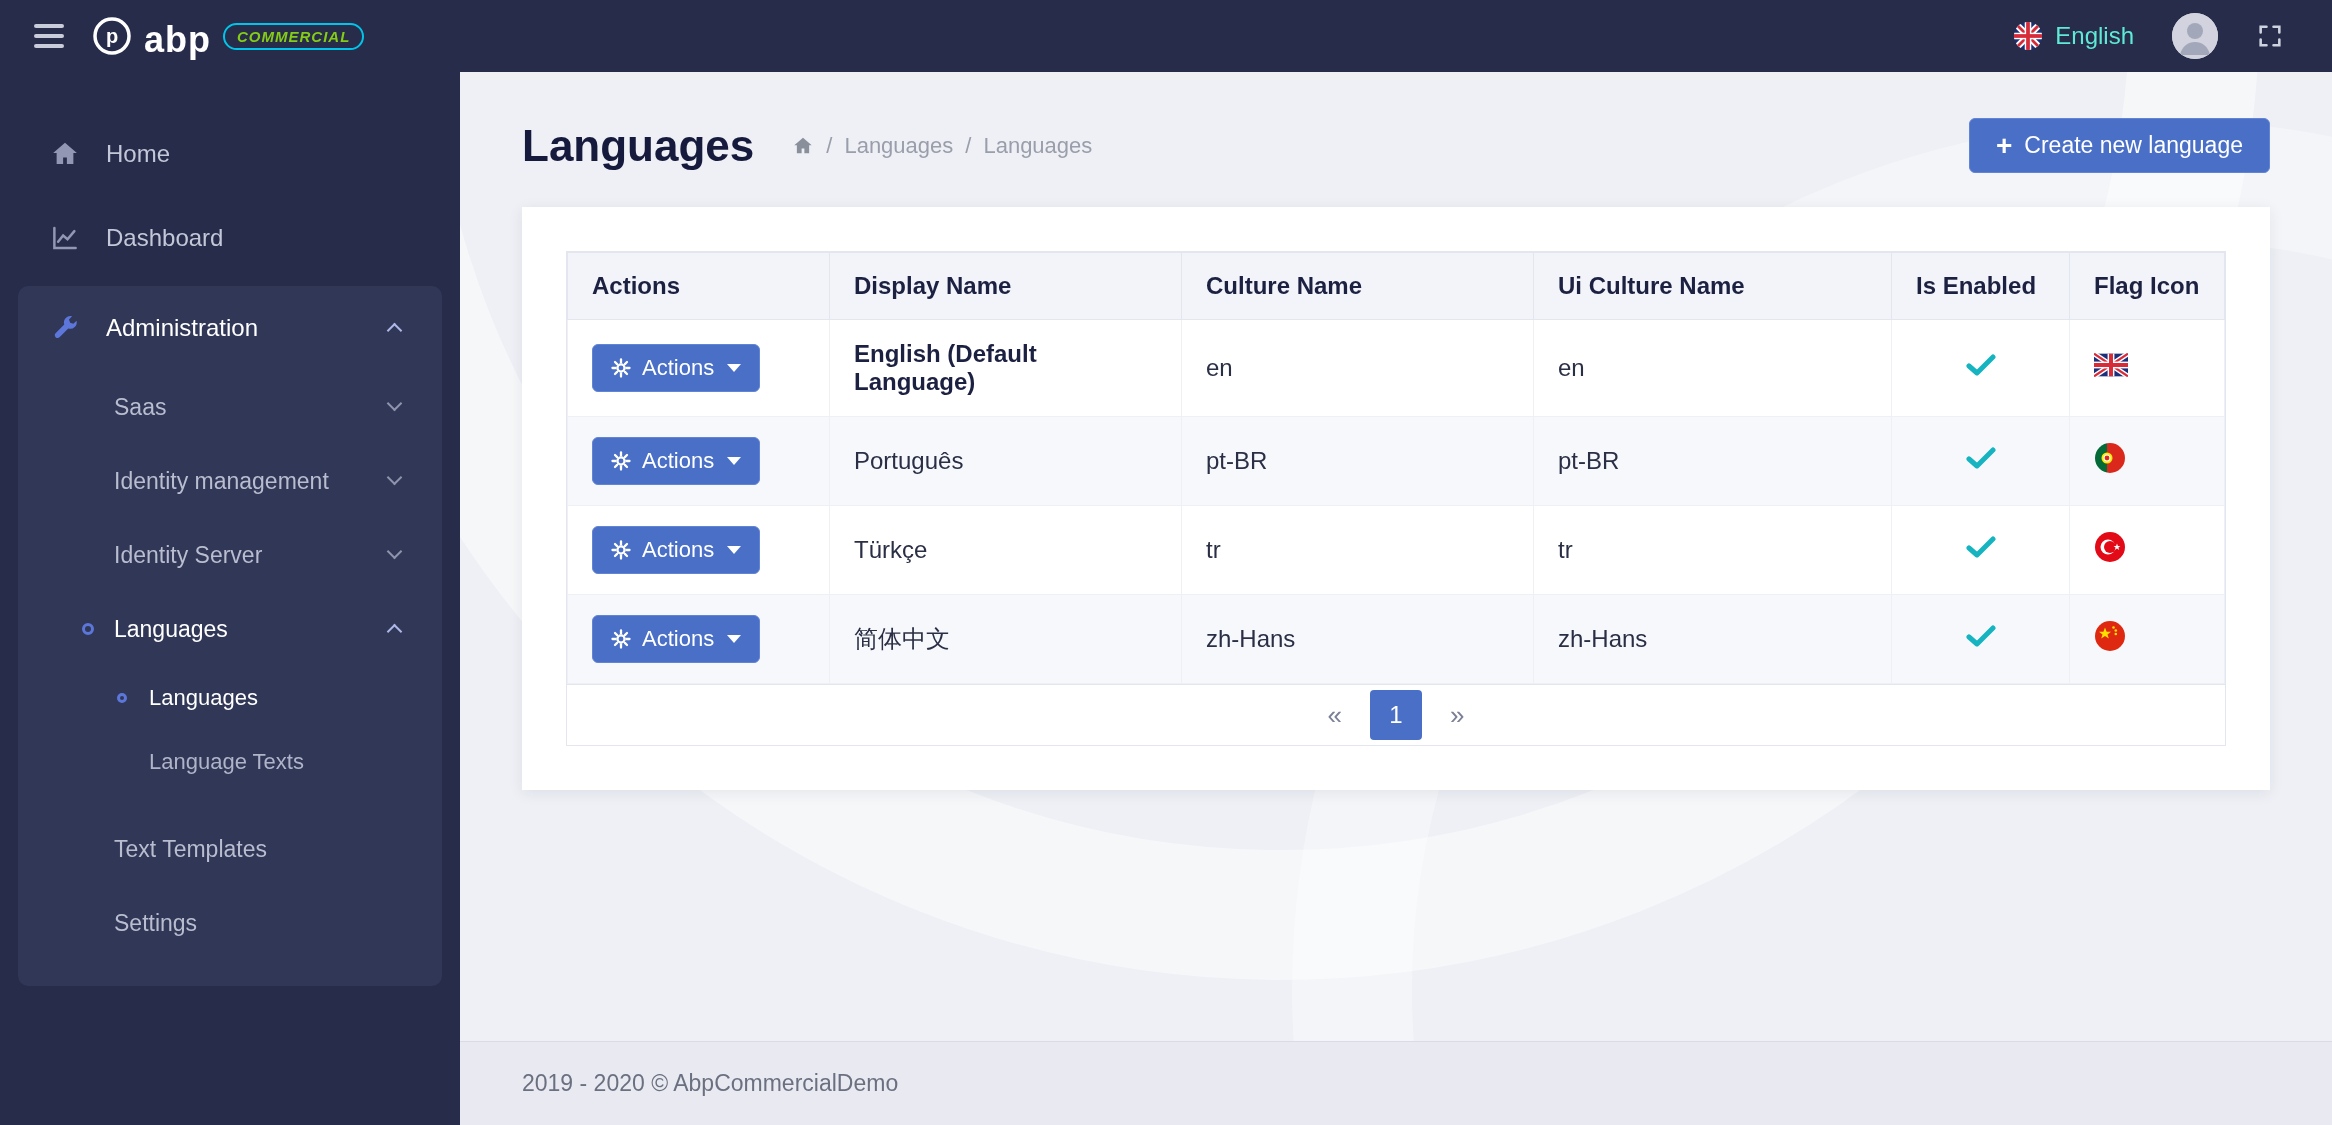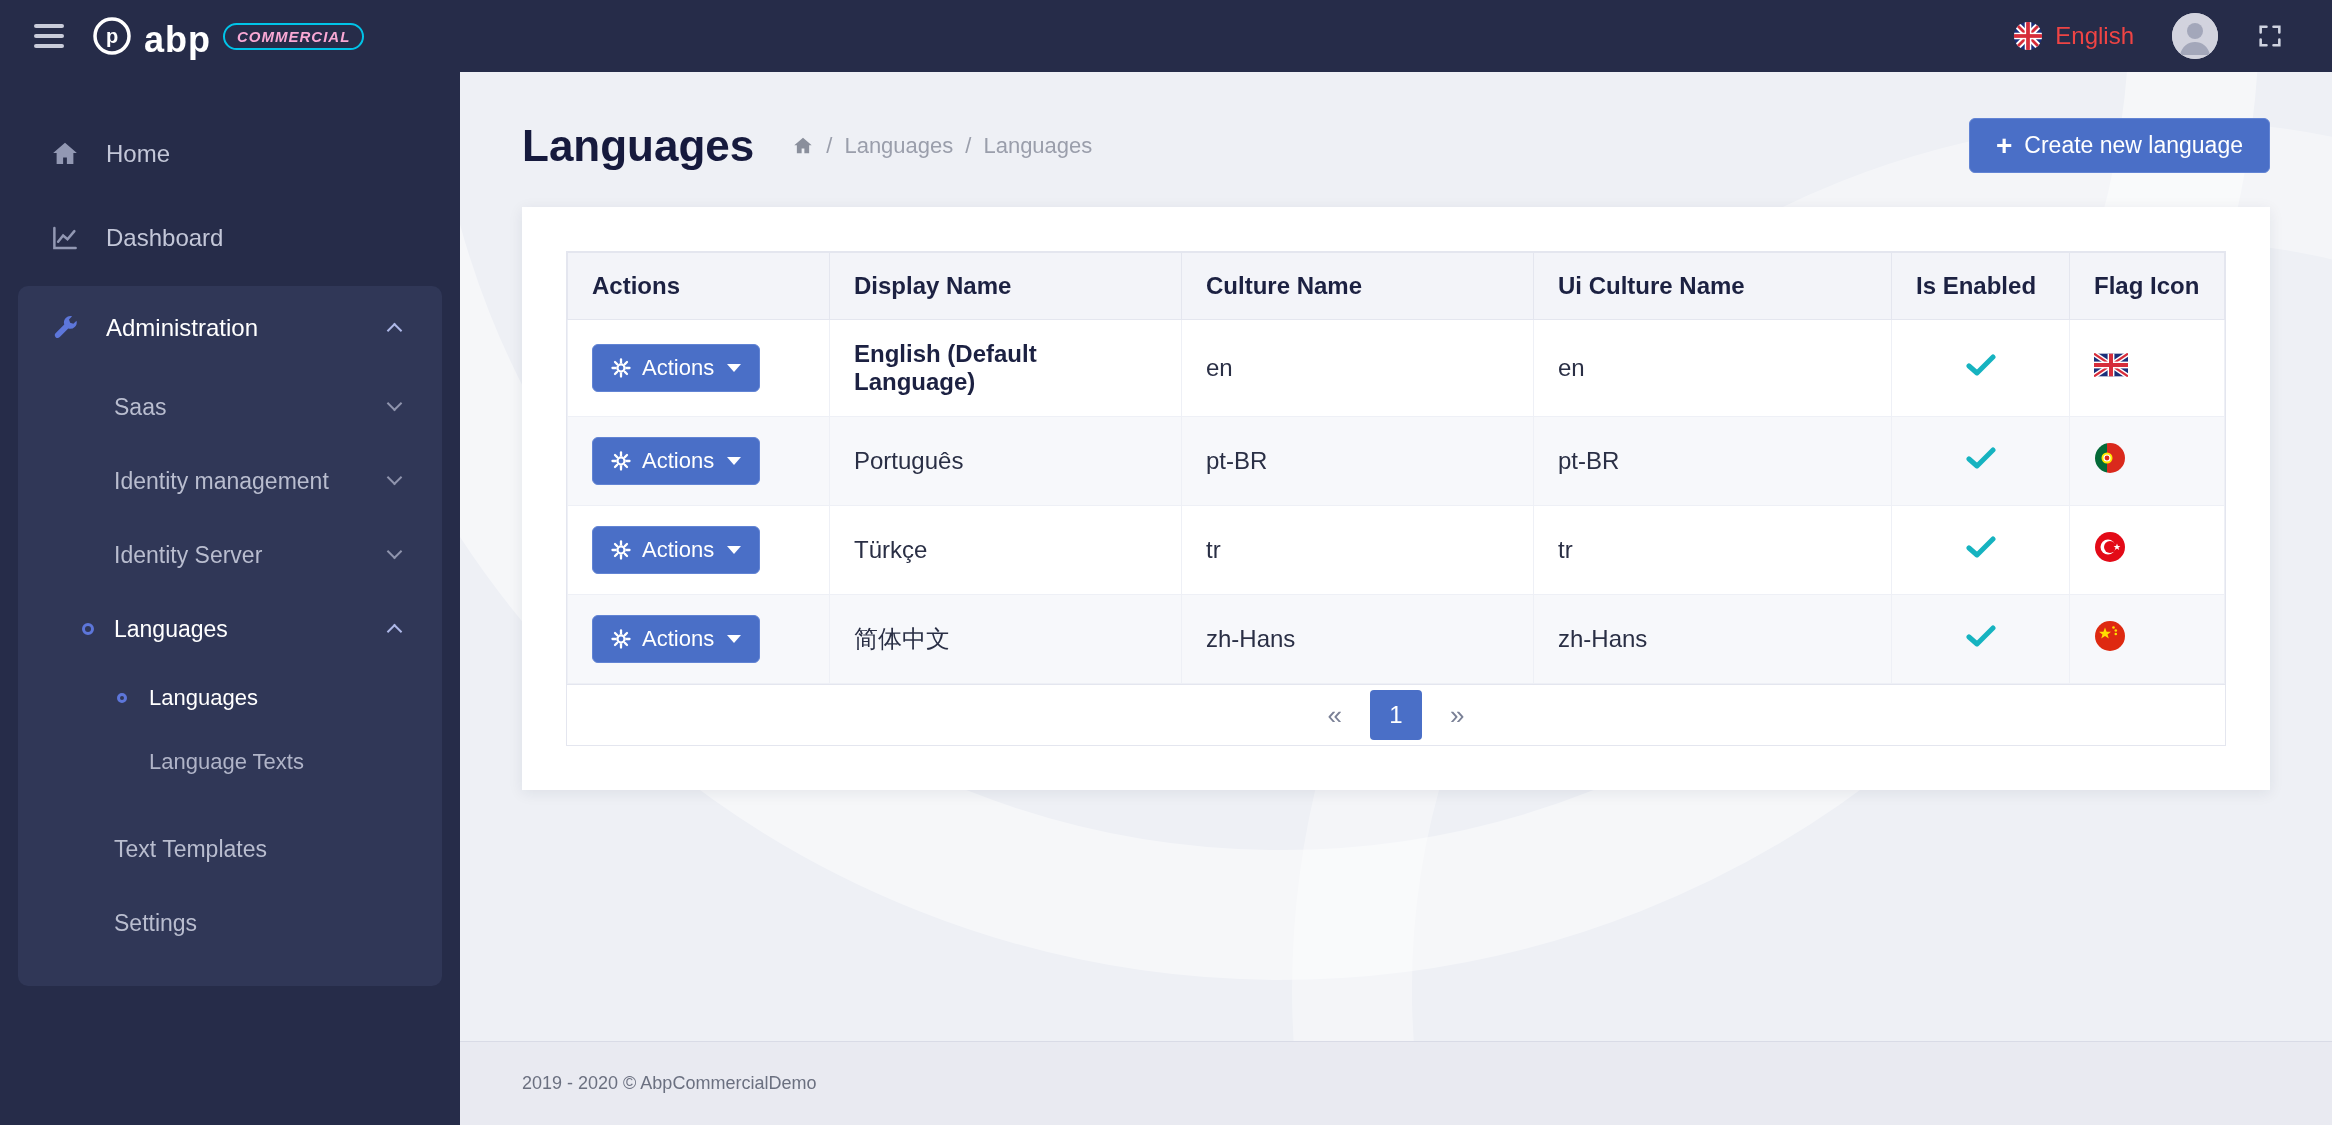--- a/index.html
+++ b/index.html
@@ -8,21 +8,21 @@
 
   .app { display:flex; width:2332px; height:1125px; }
 
   
   .sidebar { width:460px; flex:none; background:#262c49; color:#c3c7d8; position:relative; z-index:5; }
   .sidebar-head { height:72px; display:flex; align-items:center; padding-left:34px; gap:28px; }
   .hamburger { display:flex; flex-direction:column; gap:6px; cursor:pointer; }
   .hamburger span { display:block; width:30px; height:4px; background:#c9ccda; border-radius:2px; }
   .logo { display:flex; align-items:center; gap:12px; }
   .logo-text { color:#fff; font-size:36px; font-weight:700; letter-spacing:1px;margin-top:8px; }
-  .logo-badge { border:2px solid #00c4e8; color:#f9a8d4; font-size:15px; font-weight:700; font-style:italic; padding:3px 12px; border-radius:14px; letter-spacing:1px; }
+  .logo-badge { border:2px solid #00c4e8; color:#84cc16; font-size:15px; font-weight:700; font-style:italic; padding:3px 12px; border-radius:14px; letter-spacing:1px; }
 
   .nav { padding-top:40px; }
   .nav-item { height:84px; display:flex; align-items:center; padding:0 40px 0 48px; gap:24px; font-size:24px; cursor:pointer; position:relative; }
   .nicon { width:34px; height:34px; flex:none; display:flex; align-items:center; justify-content:center; color:#9298b3; }
   .nicon svg { width:30px; height:30px; }
   .nicon.blue { color:#5d76da; }
   .nlabel.white, .nav-item.active .nlabel { color:#fff; }
 
   .admin-block { background:#303757; border-radius:10px; margin:6px 18px 0; padding-bottom:26px; }
   .admin-block .nav-item { padding-left:30px; }
@@ -37,21 +37,21 @@
   .chev.down { transform:rotate(45deg); top:calc(50% - 9px); }
   .chev.up { transform:rotate(-135deg); top:calc(50% - 3px); }
   .nav-item.active .chev, .nav-sub.active .chev { border-color:#aeb8e8; }
 
   
   .main { flex:1; display:flex; flex-direction:column; background:#eef0f5; position:relative; overflow:hidden; }
   .main::before { content:""; position:absolute; width:1700px; height:1700px; border-radius:50%; border:130px solid rgba(255,255,255,0.45); top:-980px; left:-160px; pointer-events:none; }
   .main::after { content:""; position:absolute; width:1500px; height:1500px; border-radius:50%; border:120px solid rgba(255,255,255,0.35); top:120px; right:-700px; pointer-events:none; }
 
   .topbar { height:72px; background:#262c49; display:flex; align-items:center; justify-content:flex-end; gap:38px; padding-right:48px; position:relative; z-index:2; }
-  .lang-switch { display:flex; align-items:center; gap:12px; color:#ef4444; font-size:24px; cursor:pointer; }
+  .lang-switch { display:flex; align-items:center; gap:12px; color:#5eead4; font-size:24px; cursor:pointer; }
   .avatar { width:46px; height:46px; border-radius:50%; overflow:hidden; background:#cfd0dc; cursor:pointer; flex:none; }
   .fullscreen { color:#cfd3e0; cursor:pointer; display:flex; }
 
   .content { flex:1; padding:30px 62px 0; position:relative; z-index:1; }
   .page-head { display:flex; align-items:center; margin:16px 0 34px; }
   .page-title { font-size:44px; font-weight:700; color:#161a3d; }
   .breadcrumb { margin-left:38px; display:flex; align-items:center; gap:12px; color:#9a9eab; font-size:22px; }
   .breadcrumb .bc-home { color:#8a8f9c; display:flex; }
   .btn { background:#4a6fc7; color:#fff; border:1px solid #6284d4; border-radius:6px; cursor:pointer; display:inline-flex; align-items:center; font-family:inherit; }
   .create-btn { margin-left:auto; font-size:23px; padding:13px 26px; gap:12px; }
@@ -65,21 +65,21 @@
   tbody tr:nth-child(even) { background:#f7f8fb; }
   td.center { text-align:center; }
   .bold-name { font-weight:700; color:#1c2142; }
   .actions-btn { font-size:22px; padding:10px 18px; gap:11px; }
   .caret { width:0; height:0; border-left:7px solid transparent; border-right:7px solid transparent; border-top:8px solid #fff; margin-left:2px; }
 
   .pagination-row { border-top:1px solid #e4e6ef; display:flex; align-items:center; justify-content:center; gap:28px; padding:5px 0; min-height:56px; }
   .page-arrow { color:#7a8096; font-size:26px; cursor:pointer; background:none; border:none; font-family:inherit; }
   .page-num { width:52px; height:50px; background:#4a6fc7; color:#fff; font-size:24px; border-radius:4px; display:flex; align-items:center; justify-content:center; cursor:pointer; border:none; font-family:inherit; }
 
-  .footer { height:84px; background:#e9eaf1; border-top:1px solid #d9dbe6; display:flex; align-items:center; padding:0 62px; color:#6b7080; font-size:18px; position:relative; z-index:1;margin-top:40px; }
+  .footer { height:84px; background:#e9eaf1; border-top:1px solid #d9dbe6; display:flex; align-items:center; padding:0 62px; color:#6b7080; font-size:23px; position:relative; z-index:1;margin-top:40px; }
 </style>
 </head>
 <body>
 
 <div class="app">
 
   <aside class="sidebar">
     <div class="sidebar-head">
       <div class="hamburger">
           <span></span>

